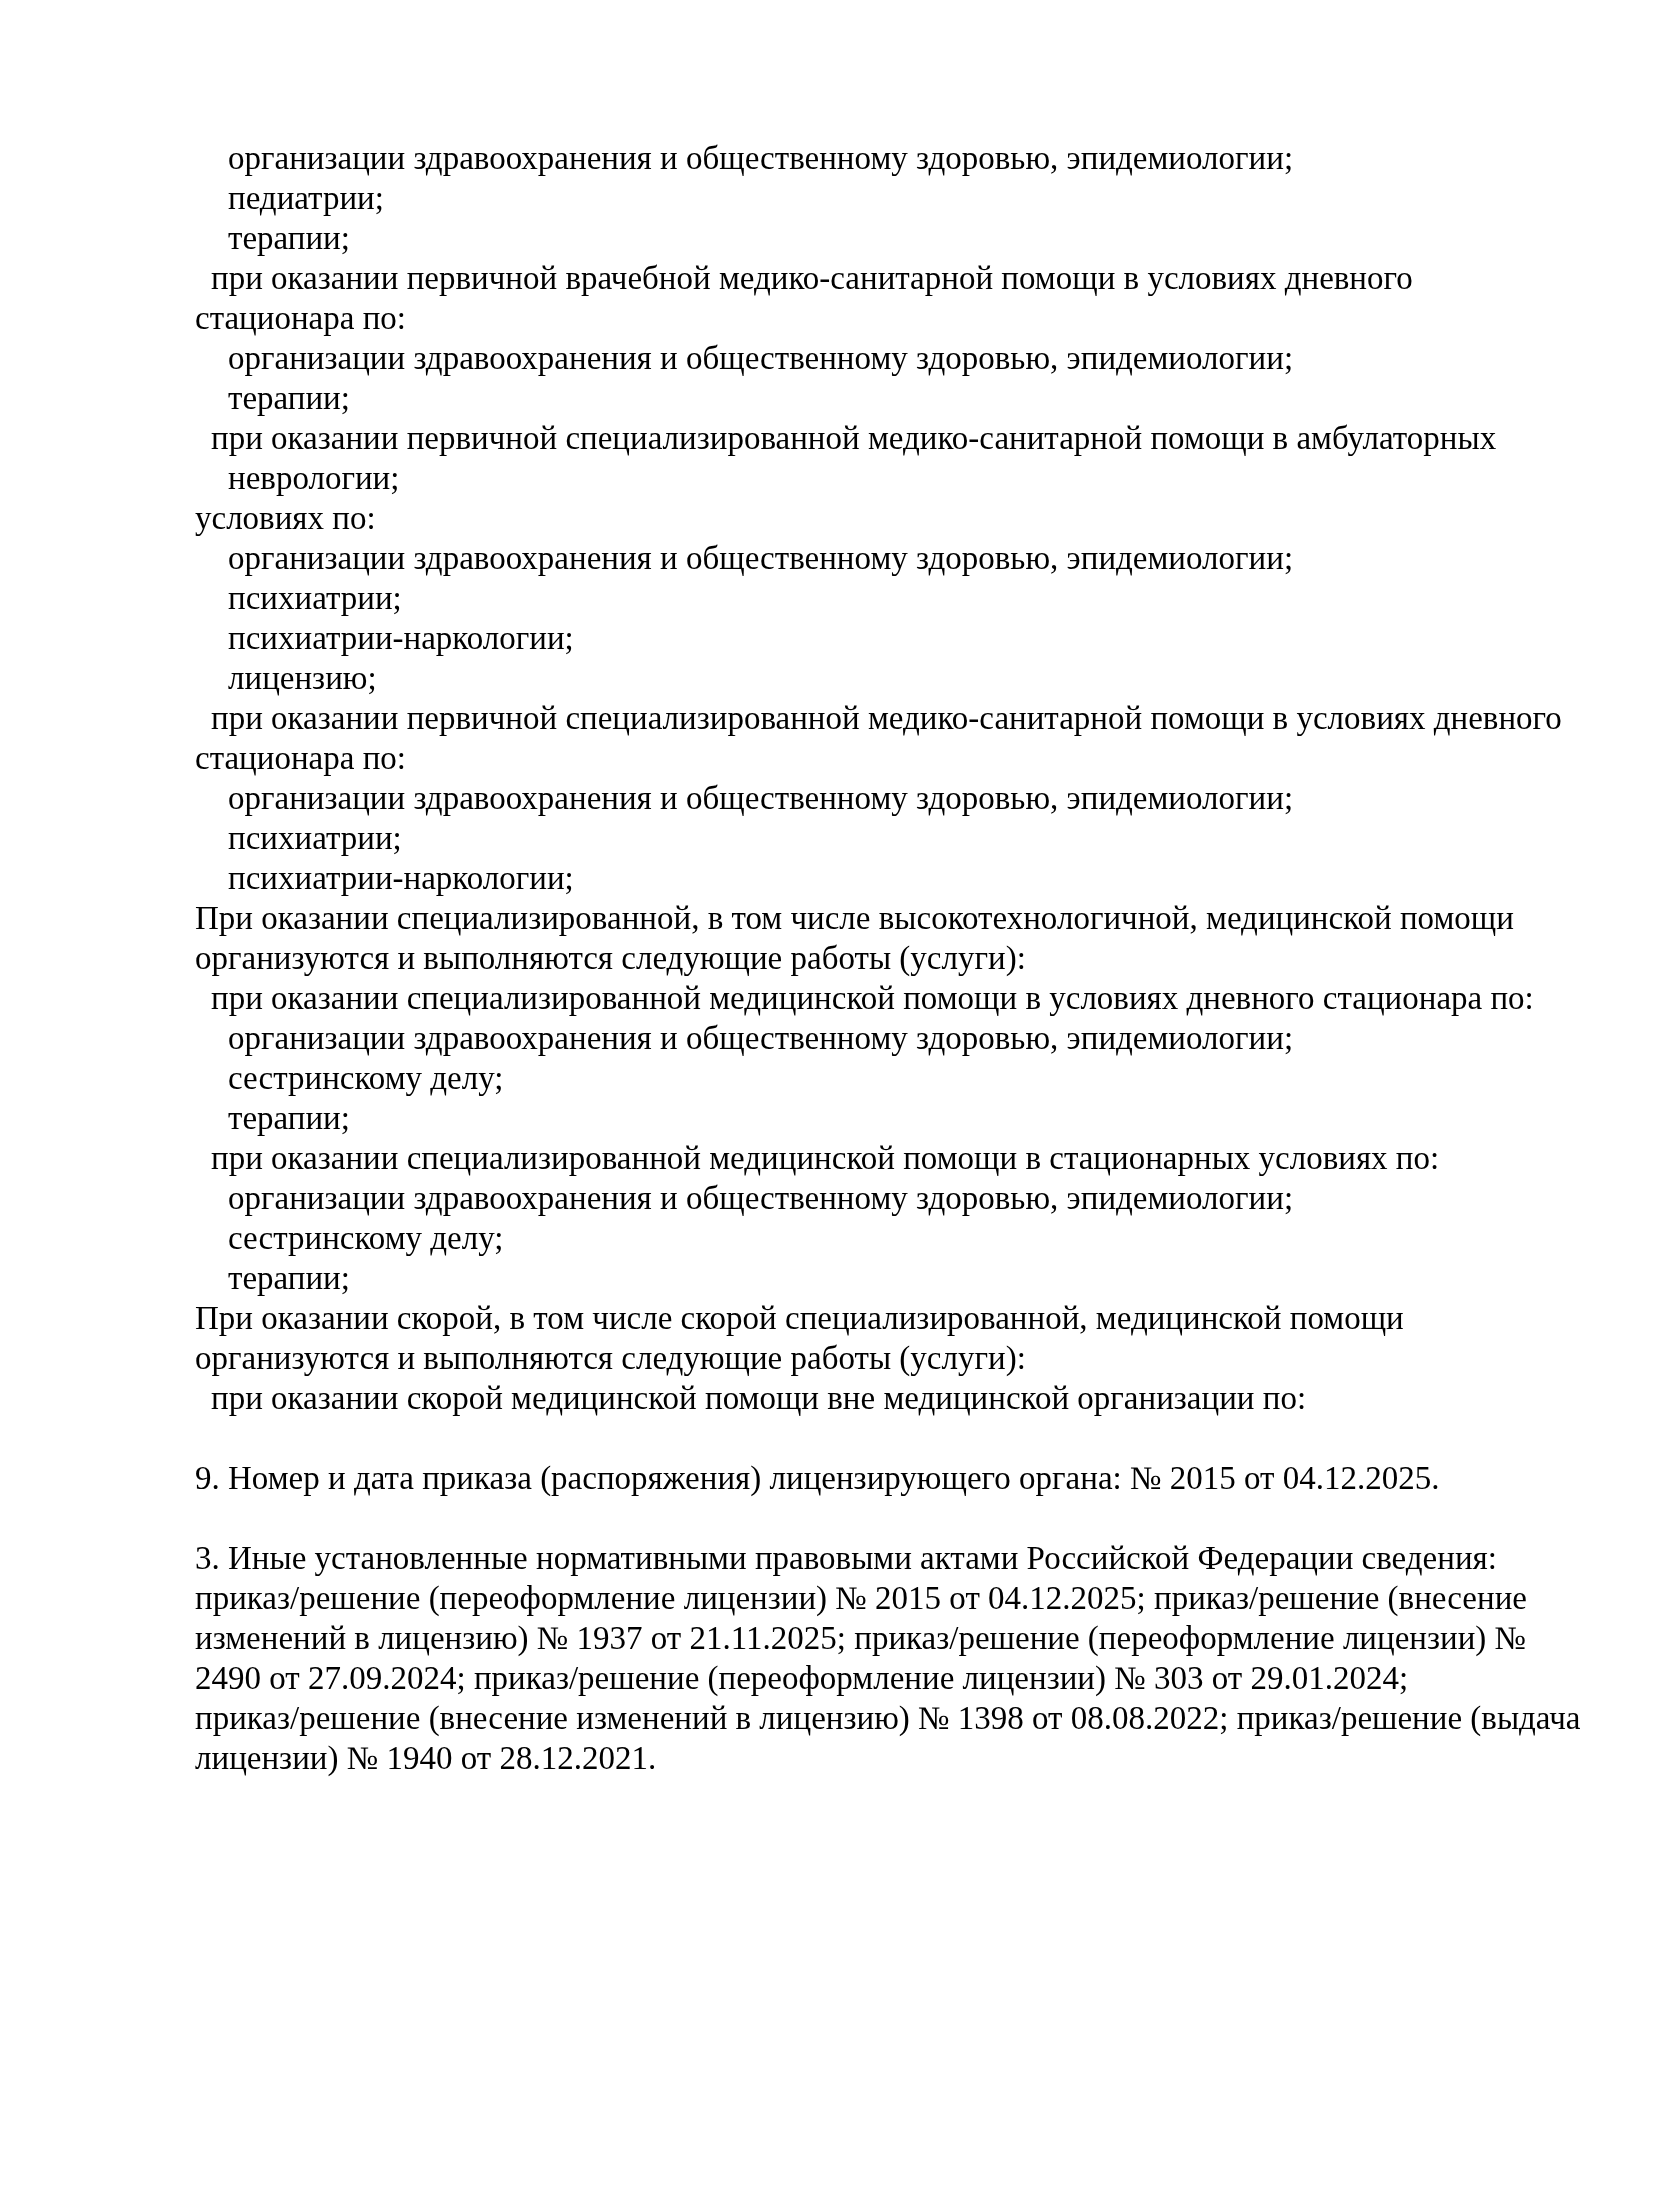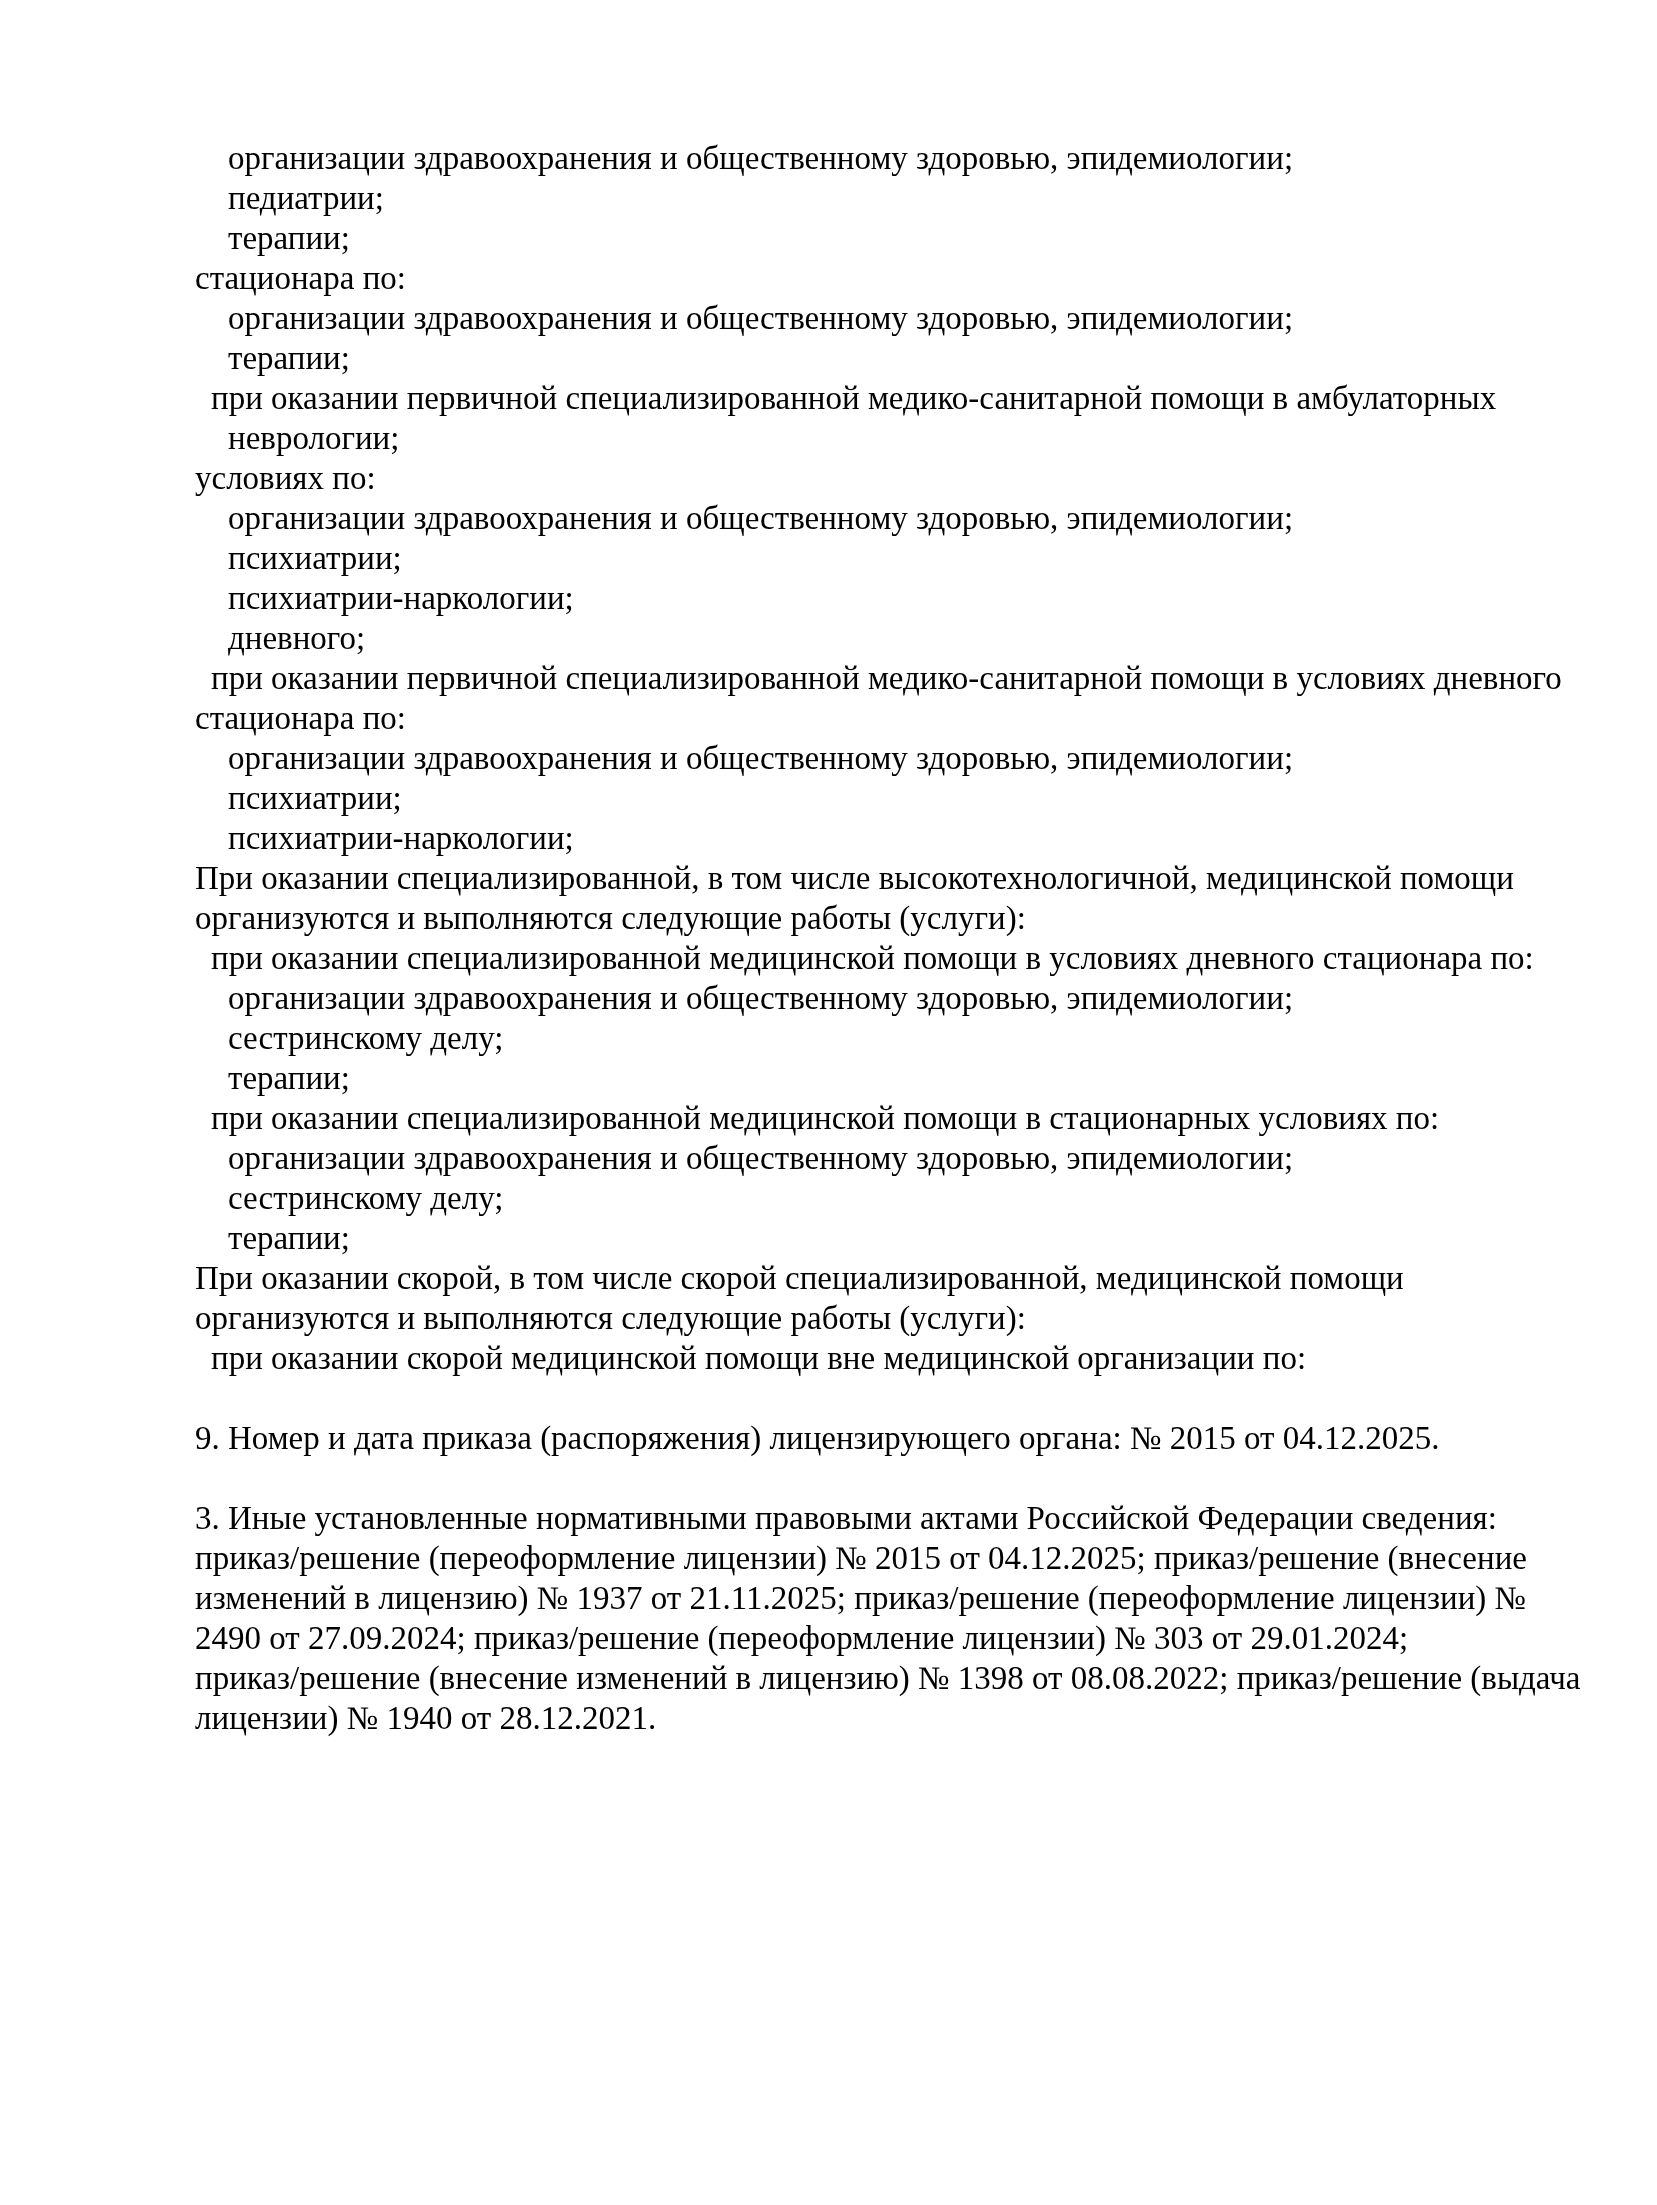--- a/index.html
+++ b/index.html
@@ -33,30 +33,31 @@
   .line.indent-2 { padding-left: 33px; }
 </style>
 </head>
 <body>
 
 <div class="page">
   <div class="doc">
       <div class="line indent-2">организации здравоохранения и общественному здоровью, эпидемиологии;</div>
       <div class="line indent-2">педиатрии;</div>
       <div class="line indent-2">терапии;</div>
+      <div class="line indent-1">при оказании первичной врачебной медико-санитарной помощи в условиях дневного</div>
       <div class="line indent-0">стационара по:</div>
       <div class="line indent-2">организации здравоохранения и общественному здоровью, эпидемиологии;</div>
       <div class="line indent-2">терапии;</div>
       <div class="line indent-1">при оказании первичной специализированной медико-санитарной помощи в амбулаторных</div>
       <div class="line indent-2">неврологии;</div>
       <div class="line indent-0">условиях по:</div>
       <div class="line indent-2">организации здравоохранения и общественному здоровью, эпидемиологии;</div>
       <div class="line indent-2">психиатрии;</div>
       <div class="line indent-2">психиатрии-наркологии;</div>
-      <div class="line indent-2">дневного;</div>
+      <div class="line indent-2">лицензию;</div>
       <div class="line indent-1">при оказании первичной специализированной медико-санитарной помощи в условиях дневного</div>
       <div class="line indent-0">стационара по:</div>
       <div class="line indent-2">организации здравоохранения и общественному здоровью, эпидемиологии;</div>
       <div class="line indent-2">психиатрии;</div>
       <div class="line indent-2">психиатрии-наркологии;</div>
       <div class="line indent-0">При оказании специализированной, в том числе высокотехнологичной, медицинской помощи</div>
       <div class="line indent-0">организуются и выполняются следующие работы (услуги):</div>
       <div class="line indent-1">при оказании специализированной медицинской помощи в условиях дневного стационара по:</div>
       <div class="line indent-2">организации здравоохранения и общественному здоровью, эпидемиологии;</div>
       <div class="line indent-2">сестринскому делу;</div>

